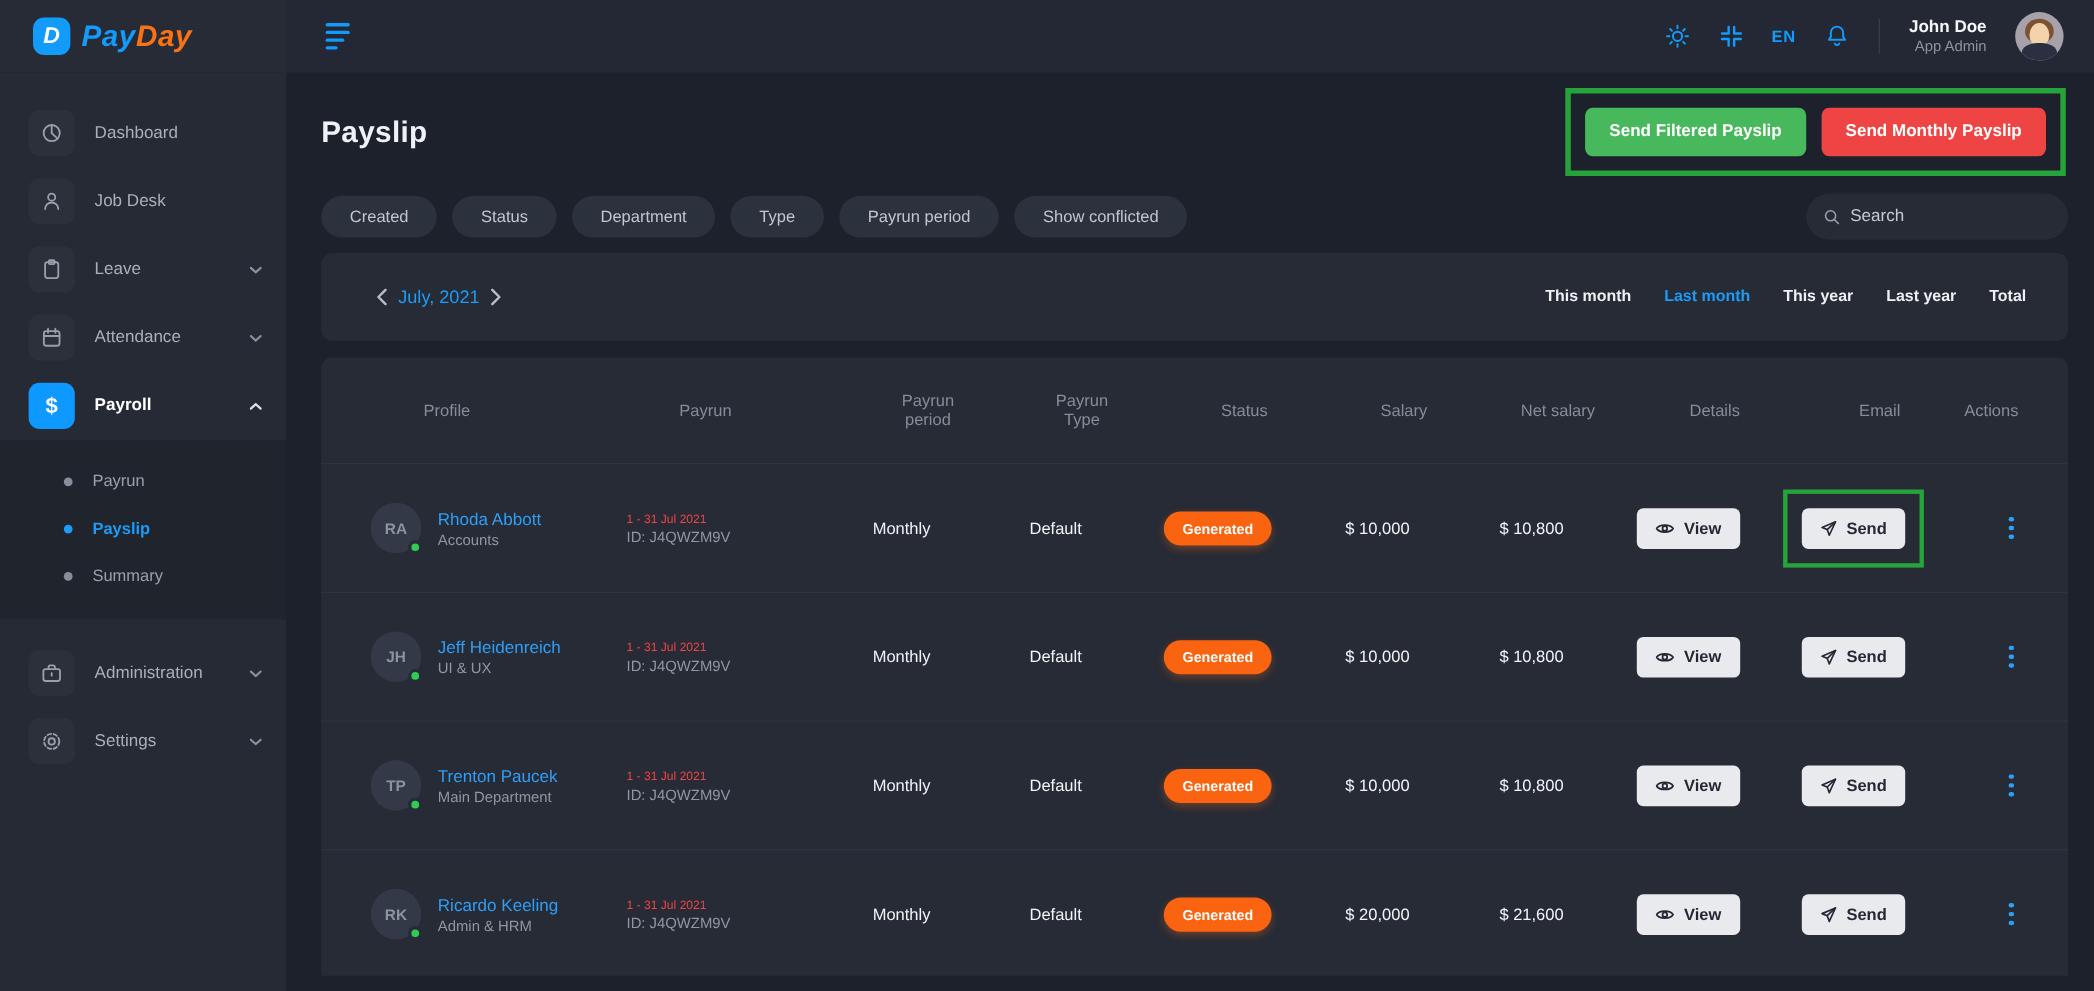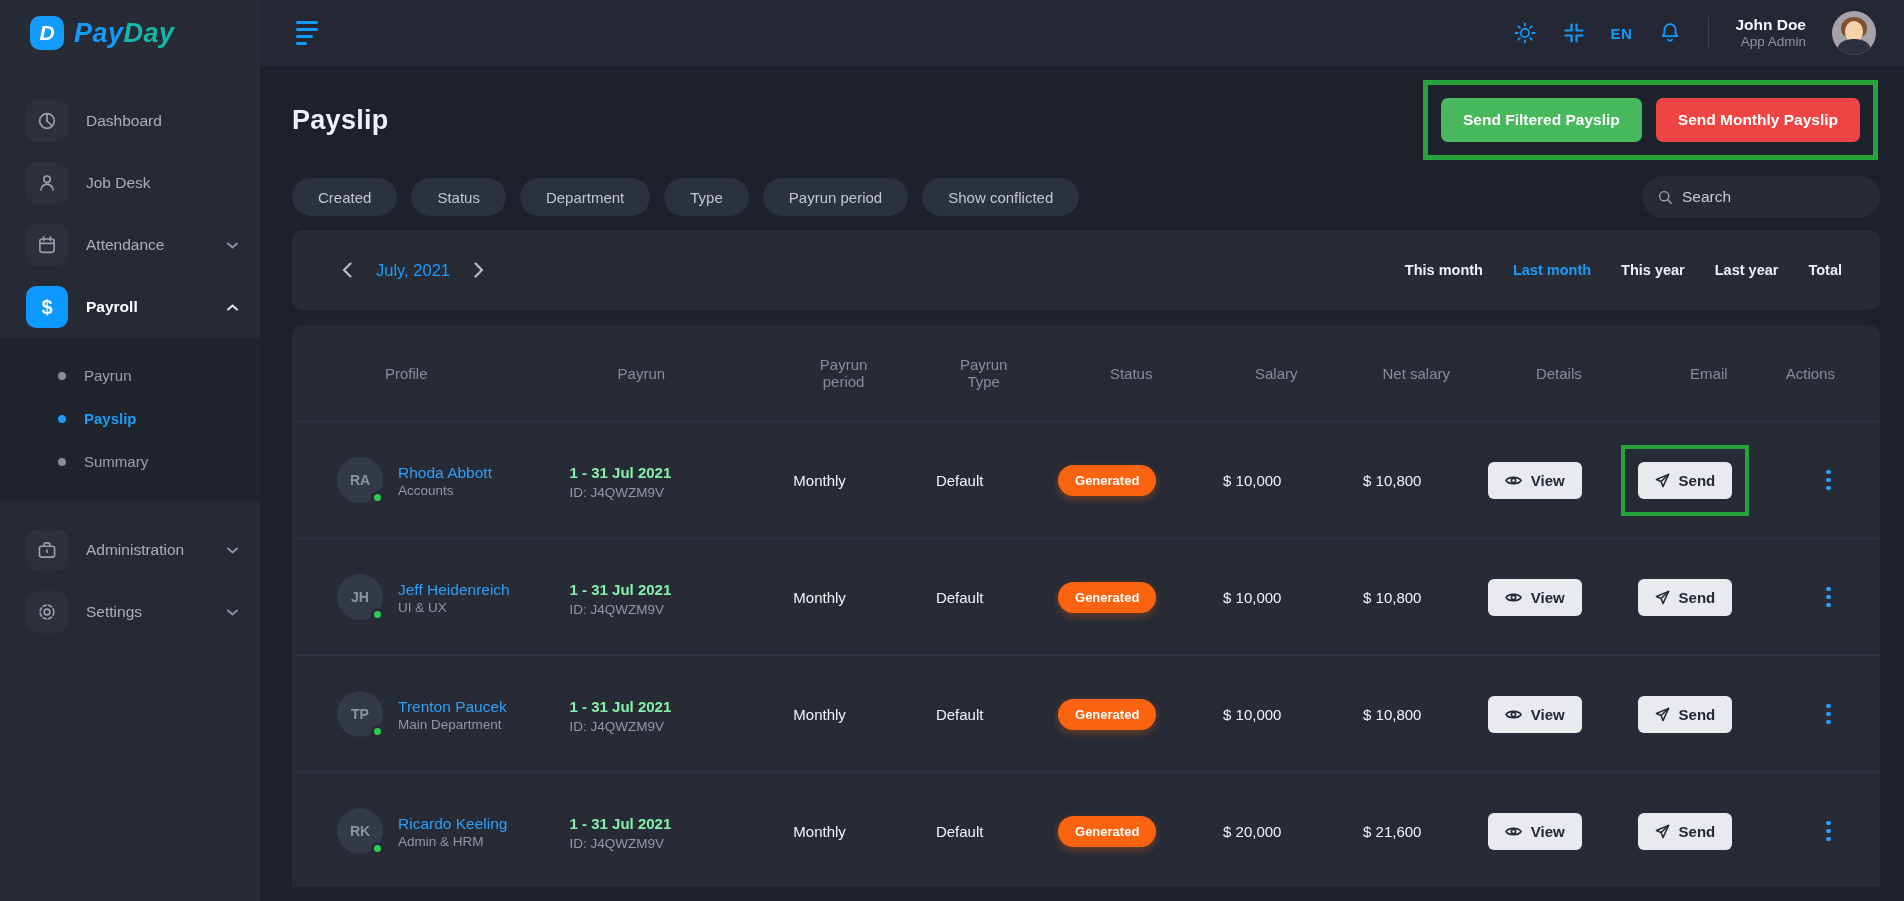--- a/index.html
+++ b/index.html
@@ -7,21 +7,21 @@
     font-family:"Liberation Sans","DejaVu Sans",sans-serif; }
   .app { position:relative; width:1904px; height:901px; background:#1c212b; color:#e9ecf1; }
 
   
   .topbar { display:flex; height:66px; }
   .brand { width:260px; background:#262b36; display:flex; align-items:center; padding-left:30px; gap:10px; }
   .logo-mark { width:34px; height:34px; border-radius:10px; background:#129bfb; color:#fff;
     display:flex; align-items:center; justify-content:center; font-weight:800; font-size:21px; font-style:italic; }
   .logo-text { font-size:27px; font-weight:800; font-style:italic; letter-spacing:.5px; }
   .logo-text .pay { color:#129bfb; }
-  .logo-text .day { color:#14b8a6; }
+  .logo-text .day { color:#f97316; }
   .topbar-main { flex:1; background:#232834; display:flex; align-items:center; }
   .hamburger { margin-left:36px; display:flex; flex-direction:column; gap:4px; cursor:pointer; }
   .hamburger span { height:3px; border-radius:2px; background:#129bfb; }
   .hamburger span:nth-child(1){width:22px;} .hamburger span:nth-child(2){width:22px;}
   .hamburger span:nth-child(3){width:17px;} .hamburger span:nth-child(4){width:11px;}
   .top-right { margin-left:auto; margin-right:28px; display:flex; align-items:center; gap:26px;justify-content:space-between; }
   .icon-btn { display:flex; align-items:center; justify-content:center; cursor:pointer; }
   .lang { color:#129bfb; font-size:15px; font-weight:600; letter-spacing:.5px; cursor:pointer; }
   .top-divider { width:1px; height:32px; background:#3a404d; }
   .user-meta { text-align:right; line-height:1.25; cursor:pointer; }
@@ -69,21 +69,21 @@
   .search-box { margin-left:auto; width:238px; height:42px; border-radius:21px; background:#262b36;
     display:flex; align-items:center; padding:0 16px; gap:9px; }
   .search-box svg { stroke:#9aa0ab; fill:none; stroke-width:1.6; stroke-linecap:round; }
   .search-box input { background:transparent; border:none; outline:none; color:#dfe3ea; font-size:15.5px;
     width:100%; font-family:inherit; }
   .search-box input::placeholder { color:#c6cad2; }
 
   
   .month-card { margin-top:12px; height:80px; background:#262b36; border-radius:10px;
     display:flex; align-items:center; padding:0 38px; }
-  .month-nav { display:flex; align-items:center; gap:24px; margin-left:12px; }
+  .month-nav { display:flex; align-items:center; gap:10px; margin-left:12px; }
   .month-arrow { cursor:pointer; display:flex; }
   .month-arrow svg { stroke:#b9bec7; fill:none; stroke-width:2.2; stroke-linecap:round; stroke-linejoin:round; }
   .month-label { color:#1d9bf8; font-size:16.5px; font-weight:500; cursor:pointer; }
   .ranges { margin-left:auto; display:flex; gap:30px; align-items:center; }
   .range-link { font-size:14.5px; font-weight:600; color:#eef0f3; cursor:pointer; }
   .range-link.active { color:#1d9bf8; }
 
   
   .table-card { margin-top:15px; background:#262b36; border-radius:10px 10px 0 0; height:562px; overflow:hidden; }
   .trow { display:grid; grid-template-columns:215px 170px 125px 120px 140px 115px 130px 120px 145px 60px;
@@ -93,21 +93,21 @@
   .tdata { height:117px; border-top:1px solid #2f3542; }
   .c-center { justify-self:center; text-align:center; }
   .c-right { justify-self:end; }
   .profile-cell { display:flex; align-items:center; gap:15px; }
   .pavatar { position:relative; width:46px; height:46px; border-radius:50%; background:#333947; flex-shrink:0;
     display:flex; align-items:center; justify-content:center; color:#8d93a0; font-size:14px; font-weight:600; }
   .online-dot { position:absolute; right:-1px; bottom:-1px; width:13px; height:13px; border-radius:50%;
     background:#2ecc52; border:3px solid #262b36; }
   .pname { font-size:15.5px; color:#2f9ef7; font-weight:500; line-height:1.4; cursor:pointer; }
   .pdept { font-size:13.5px; color:#9097a3; }
-  .prange { font-size:15px; color:#86efac; line-height:1.6;font-weight:bold; }
+  .prange { font-size:11px; color:#ef4444; line-height:1.6; }
   .pid { font-size:13.5px; color:#9097a3; }
   .cell-text { font-size:15px; color:#f2f4f8; }
   .badge { display:inline-block; background:#fa6410; color:#fff; font-size:13px; font-weight:700;
     padding:8px 17px; border-radius:999px; box-shadow:0 3px 8px rgba(250,100,16,.35); }
   .table-btn { display:inline-flex; align-items:center; gap:9px; background:#e9eaee; color:#232834;
     border:none; border-radius:6px; height:37px; padding:0 17px; font-size:15px; font-weight:600;
     cursor:pointer; font-family:inherit; }
   .table-btn svg { stroke:#232834; fill:none; stroke-width:1.6; stroke-linecap:round; stroke-linejoin:round; }
   .hl-inline { display:inline-flex; outline:4px solid #27a33c; outline-offset:13px; }
   .dots { display:flex; flex-direction:column; gap:3.5px; cursor:pointer; padding:4px; }
@@ -190,20 +190,34 @@
         <div class="side-icon">
           <svg width="20" height="20" viewBox="0 0 18 18">
               <circle cx="9" cy="5.6" r="2.9"></circle>
               <path d="M3.6 15.4a5.4 5.4 0 0 1 10.8 0"></path>
             </svg>
         </div>
         <span class="side-label">Job Desk</span>
       </div>
 
 
+      <div class="side-item">
+        <div class="side-icon">
+          <svg width="20" height="20" viewBox="0 0 18 18">
+              <rect x="3.6" y="3" width="10.8" height="13" rx="2"></rect>
+              <rect x="6.6" y="1.4" width="4.8" height="3.2" rx="1"></rect>
+            </svg>
+        </div>
+        <span class="side-label">Leave</span>
+        <span class="side-chevron">
+            <svg width="11" height="7" viewBox="0 0 11 7">
+              <path d="M1 1.5l4.5 4 4.5-4"></path>
+            </svg>
+          </span>
+      </div>
 
       <div class="side-item">
         <div class="side-icon">
           <svg width="20" height="20" viewBox="0 0 18 18">
               <rect x="2.6" y="3.6" width="12.8" height="12" rx="2"></rect>
               <path d="M6 1.6v3.4M12 1.6v3.4M2.6 7.6h12.8"></path>
             </svg>
         </div>
         <span class="side-label">Attendance</span>
         <span class="side-chevron">

